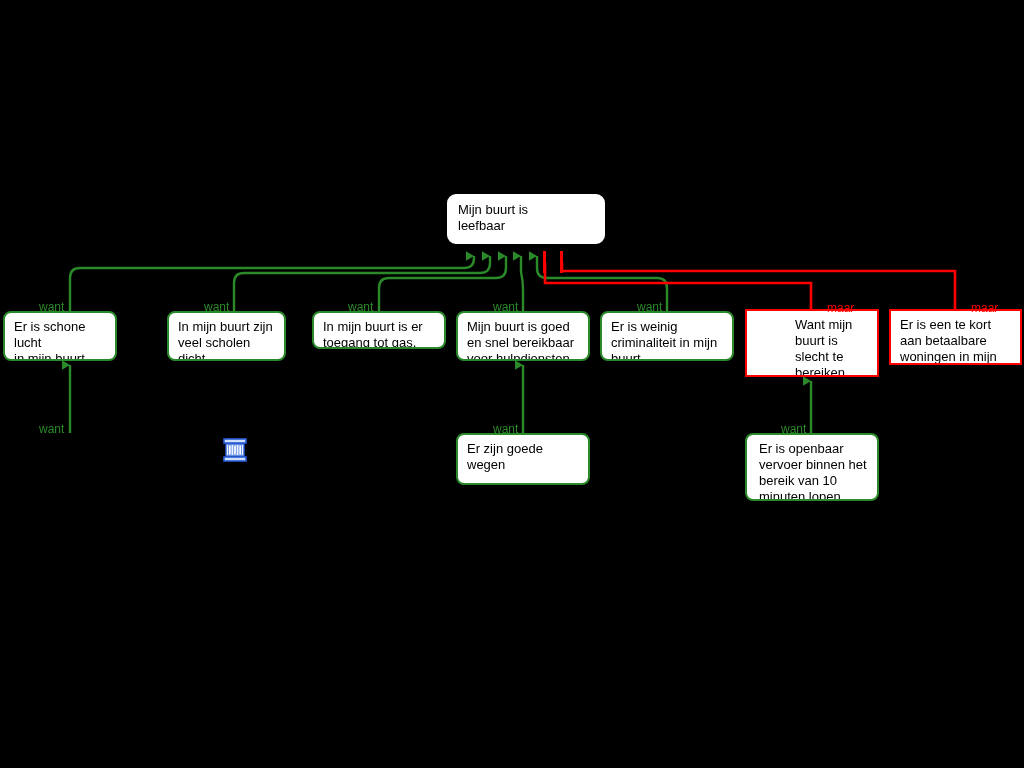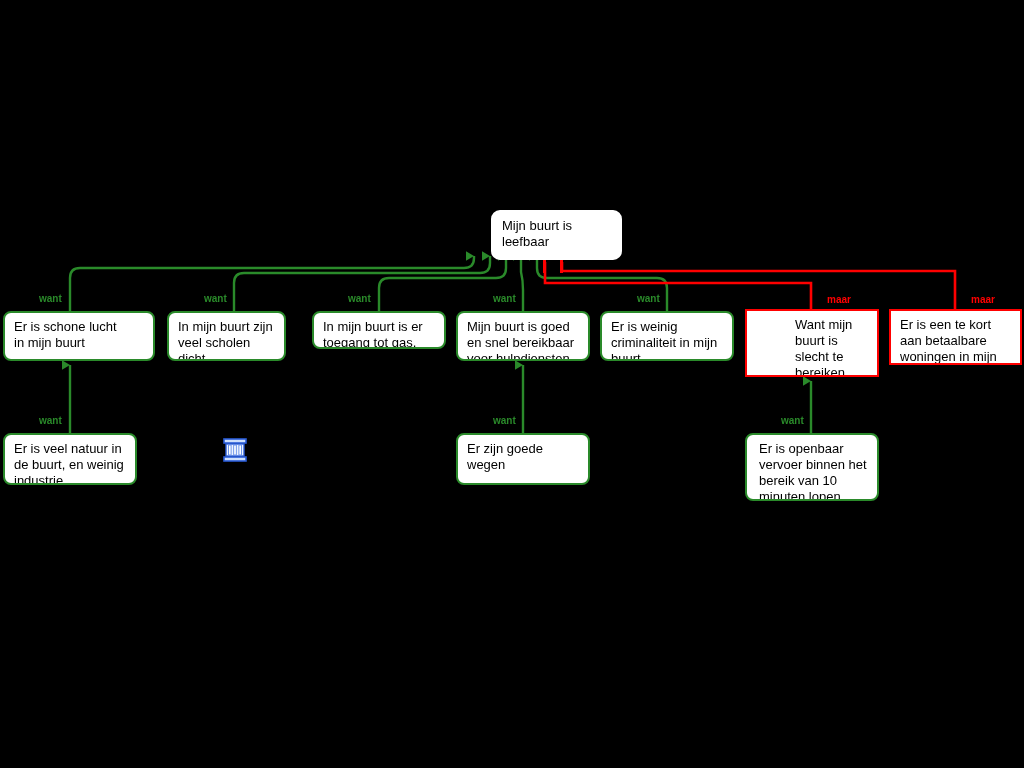--- a/index.html
+++ b/index.html
@@ -49,25 +49,26 @@
   .node.pro {
     border: 2px solid #2a8a2a;
     border-radius: 8px;
   }
   .node.con {
     border: 2px solid #ff0000;
     border-radius: 0px;
   }
   .edge-label {
     position: absolute;
-    font-size: 10px;
-    font-weight: bold;
+    font-size: 12px;
+    font-weight: normal;
     line-height: 10px;
     letter-spacing: 0px;
     white-space: nowrap;
+    margin-top: 8px;
   }
   .edge-label.pro { color: #2a8a2a; }
   .edge-label.con { color: #ff0000; padding-left: 48px; }
   .palette-icon {
     position: absolute;
     width: 32px;
     height: 32px;
   }
 </style>
 </head>
@@ -114,24 +115,24 @@
     <g>
       <path d="M523,433 L523,365" fill="none" stroke="#2a8a2a" stroke-width="2.4" marker-end="url(#arrow-pro)"></path>
     </g>
     <g>
       <path d="M811,433 L811,381" fill="none" stroke="#2a8a2a" stroke-width="2.4" marker-end="url(#arrow-pro)"></path>
     </g>
   </svg>
 
   <div id="node-layer">
 
-    <div class="node root" style="left:447px; top:210px; width:131px; height:50px;margin-left:44px;">Mijn buurt is
+    <div class="node root" style="left:447px; top:194px; width:158px; height:50px;">Mijn buurt is
 leefbaar</div>
 
-    <div class="node pro" style="left:3px; top:311px; width:152px; height:50px;">Er is schone lucht
+    <div class="node pro" style="left:3px; top:311px; width:114px; height:50px;">Er is schone lucht
 in mijn buurt</div>
 
     <div class="node pro" style="left:167px; top:311px; width:119px; height:50px;">In mijn buurt zijn
 veel scholen dicht
 in de buurt</div>
 
     <div class="node pro" style="left:312px; top:311px; width:134px; height:38px;">In mijn buurt is er
 toegang tot gas,
 water en licht</div>
 
@@ -146,23 +147,20 @@
     <div class="node con" style="left:745px; top:309px; width:134px; height:68px;padding-left:48px;">Want mijn buurt is
 slecht te bereiken
 met het openbaar
 vervoer</div>
 
     <div class="node con" style="left:889px; top:309px; width:133px; height:56px;">Er is een te kort
 aan betaalbare
 woningen in mijn
 buurt</div>
 
-    <div class="node pro" style="left:3px; top:433px; width:134px; height:52px;">Er is veel natuur in
-de buurt, en weinig
-industrie</div>
 
     <div class="node pro" style="left:456px; top:433px; width:134px; height:52px;">Er zijn goede
 wegen</div>
 
     <div class="node pro" style="left:745px; top:433px; width:134px; height:68px;padding-left:12px;">Er is openbaar
 vervoer binnen het
 bereik van 10
 minuten lopen</div>
 
     <div class="edge-label pro" style="left:39px; top:294px;">want</div>

